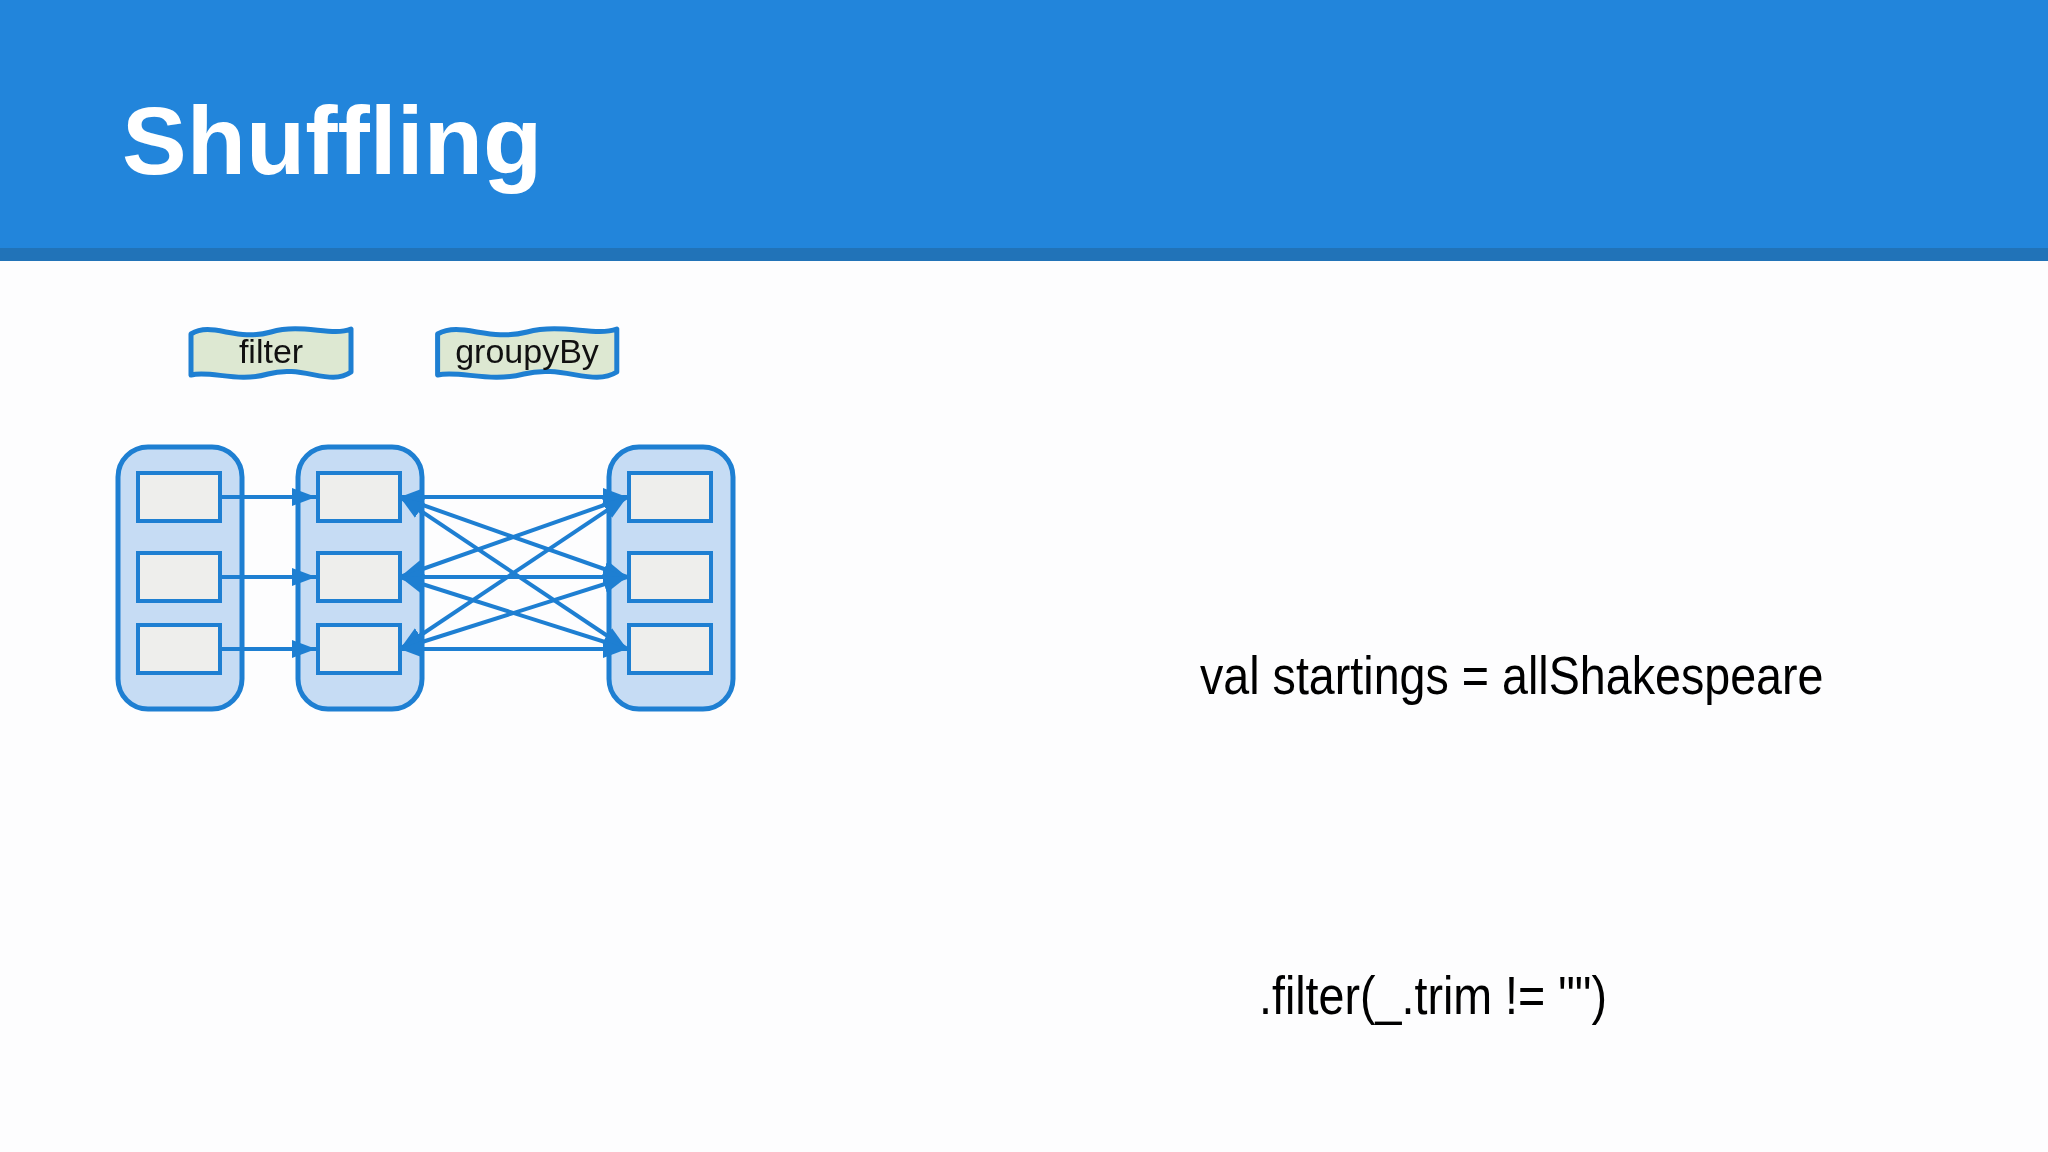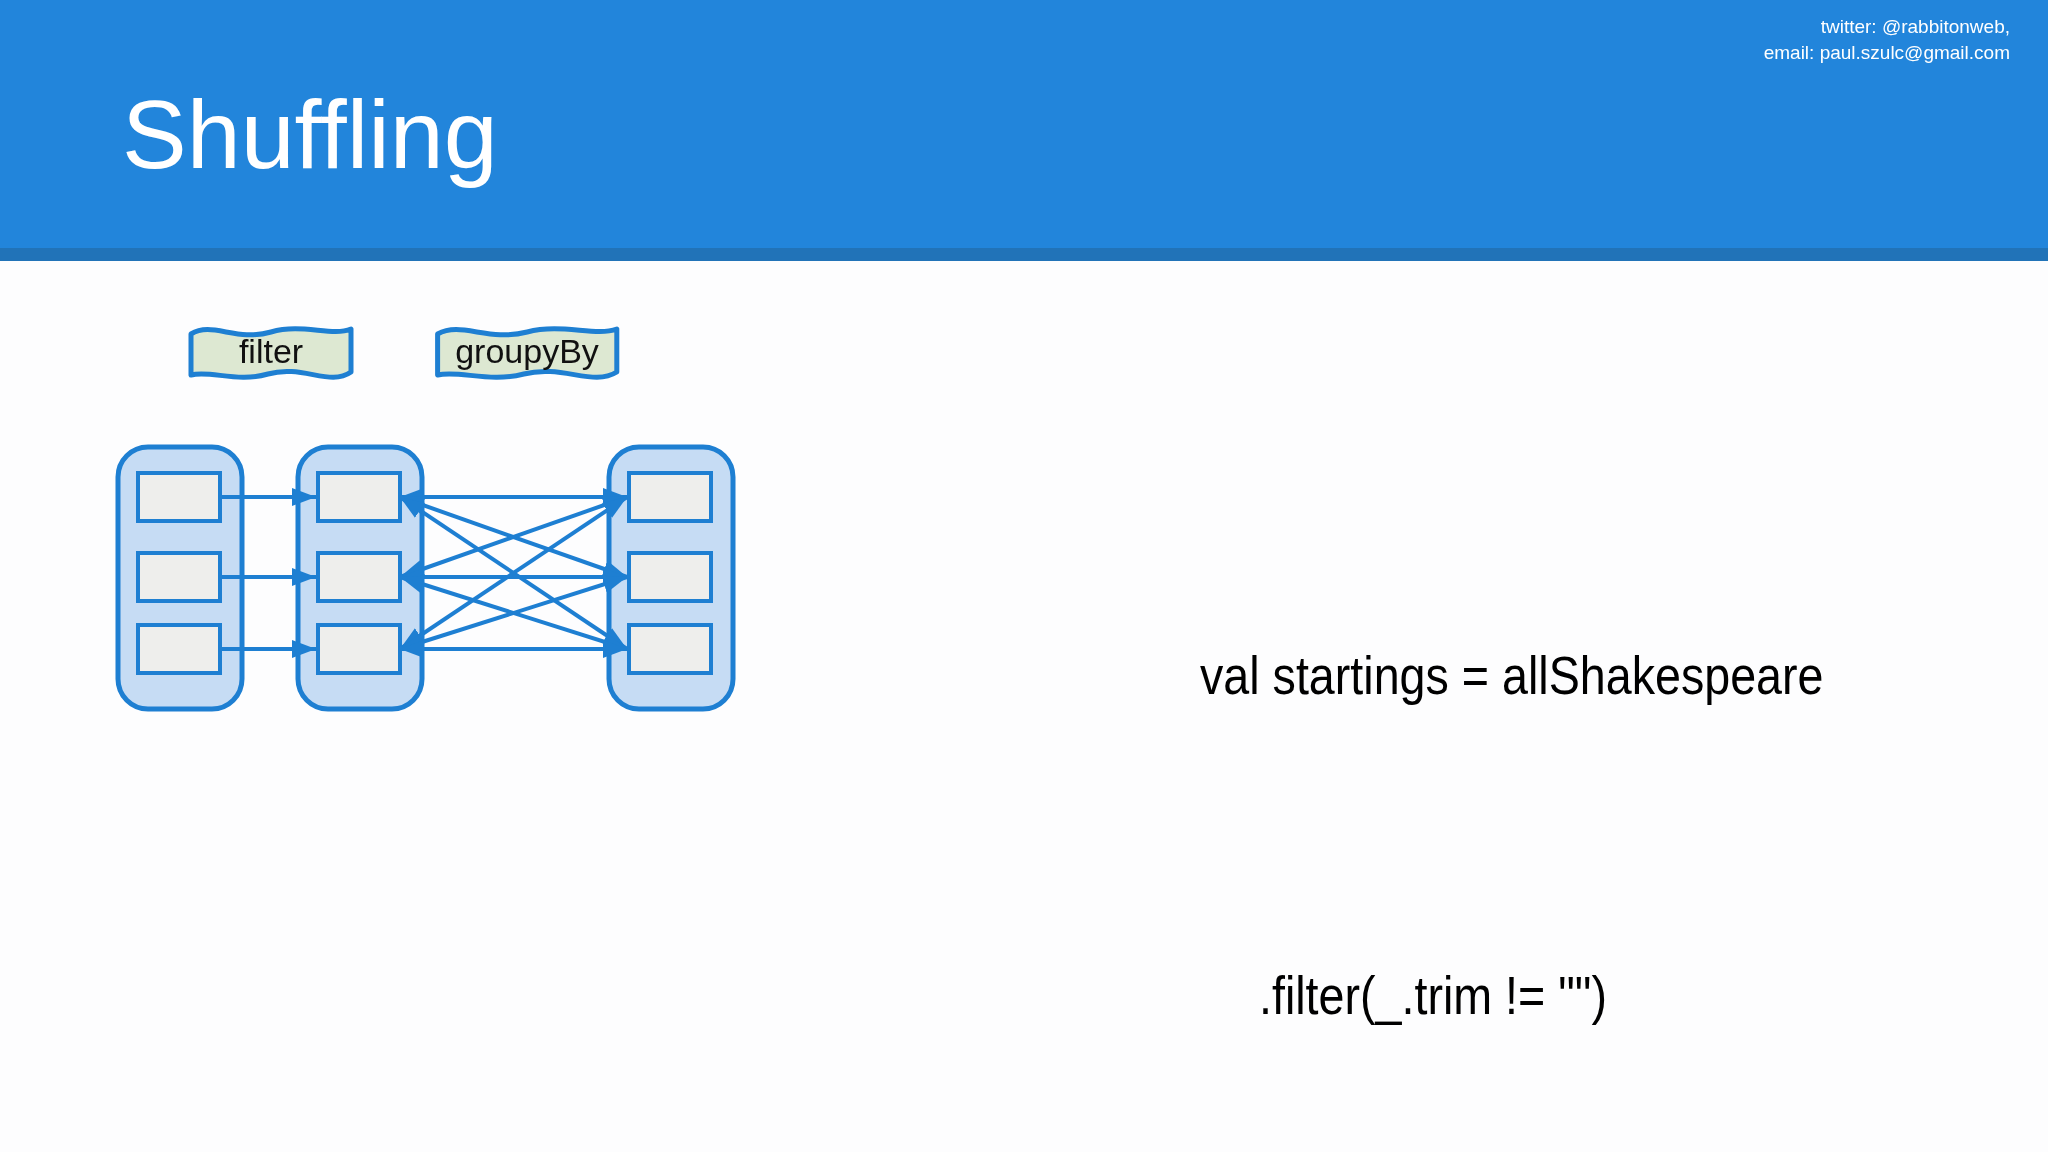--- a/index.html
+++ b/index.html
@@ -13,22 +13,22 @@
   
   .header{
     position:absolute;top:0;left:0;width:100%;height:248px;
     background:var(--header-bg,#2285db);
   }
   .header-strip{
     position:absolute;top:248px;left:0;width:100%;height:13px;
     background:var(--strip-bg,#2173b8);
   }
   .page-title{
-    position:absolute;left:122px;top:86px;
-    color:#ffffff;font-size:97px;font-weight:normal;line-height:1;
+    position:absolute;left:122px;top:92px;
+    color:#ffffff;font-size:97px;font-weight:bold;line-height:1;
     letter-spacing:0px;
   }
   .contact{
     position:absolute;top:14px;right:38px;
     color:#ffffff;font-size:19px;line-height:26px;text-align:right;
   }
   
   .diagram{
     position:absolute;left:80px;top:300px;width:740px;height:480px;
   }
@@ -46,24 +46,20 @@
   .indent-0{padding-left:0;}
   .indent-1{padding-left:67px;}
 </style>
 </head>
 <body>
 
 <div class="slide" style="--header-bg: #2285db; --strip-bg: #2173b8;">
 
   <div class="header">
     <div class="page-title">Shuffling</div>
-    <div class="contact">
-      <div>twitter: @rabbitonweb,</div>
-      <div>email: paul.szulc@gmail.com</div>
-    </div>
   </div>
   <div class="header-strip"></div>
 
   <svg class="diagram" viewBox="0 0 740 480" width="740" height="480">
     <defs>
       <marker id="ah" markerUnits="userSpaceOnUse" markerWidth="26" markerHeight="22" refX="24" refY="10" orient="auto-start-reverse">
         <path d="M0,1 L24,10 L0,19 Z" fill="#1e7fd2"></path>
       </marker>
     </defs>
 

